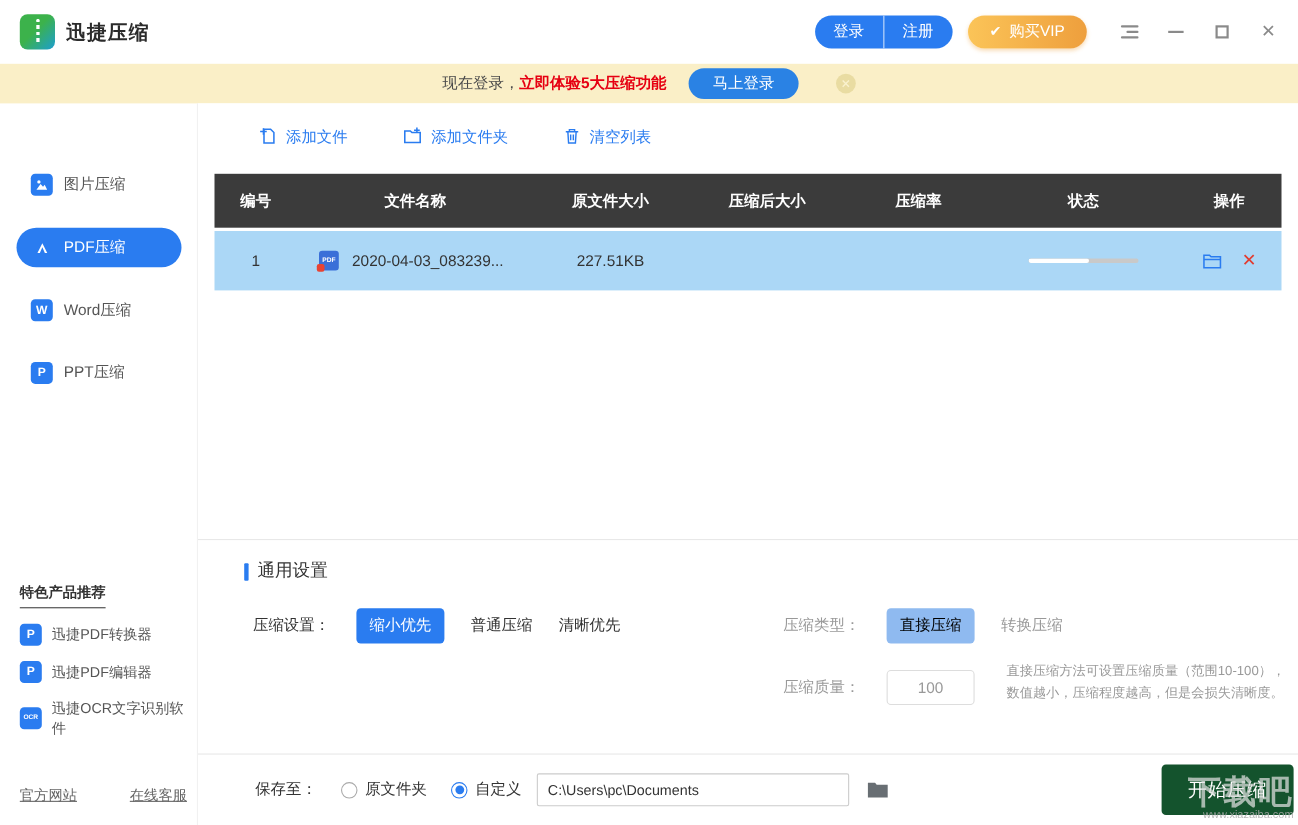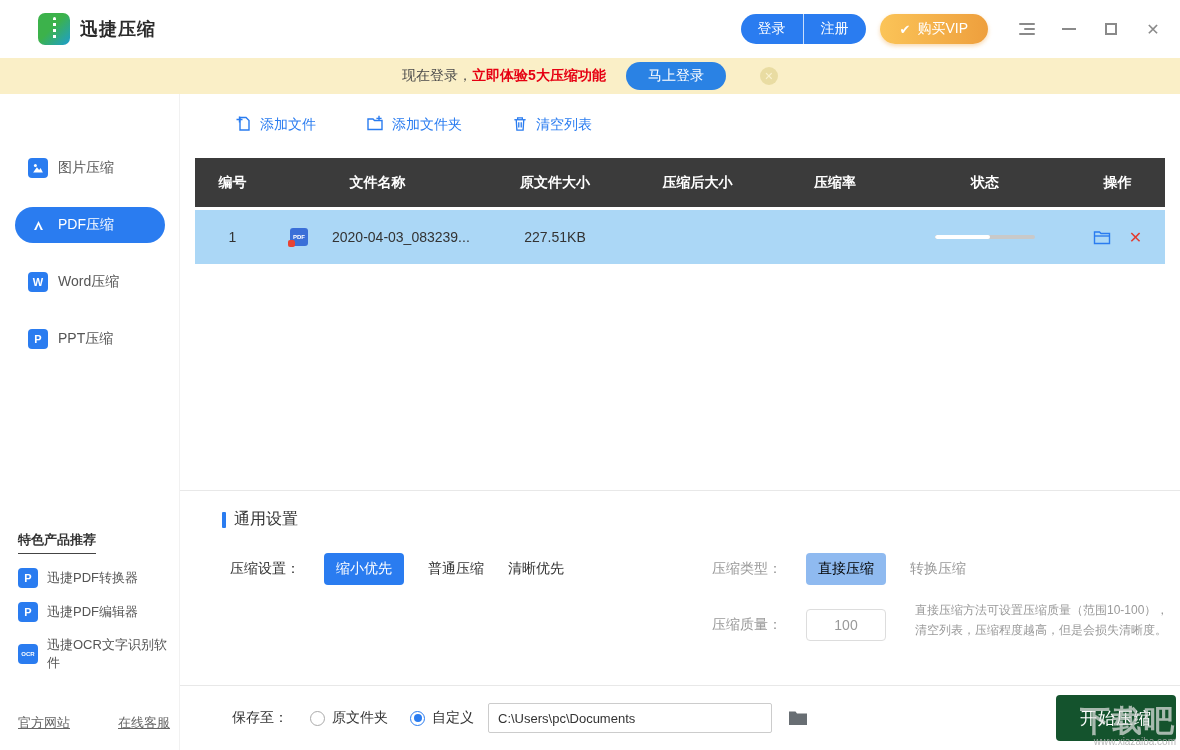--- a/index.html
+++ b/index.html
@@ -1,21 +1,21 @@
 <!DOCTYPE html>
 <html><head>
 <meta charset="utf-8">
 <style>
   * { margin:0; padding:0; box-sizing:border-box; }
   html,body { width:1180px; height:750px; }
   body { font-family:"Liberation Sans","DejaVu Sans",sans-serif; background:#fff; color:#333; }
   .window { position:relative; width:1180px; height:750px; overflow:hidden; background:#fff; }
 
   
-  .topbar { height:58px; display:flex; align-items:center; padding:0 18px; background:#fff;margin-left:20px; }
+  .topbar { height:58px; display:flex; align-items:center; padding:0 18px; background:#fff; }
   .logo { width:32px; height:32px; border-radius:7px; background:linear-gradient(135deg,#3cb24b 45%,#1d9ed0); position:relative; }
   .logo::before { content:""; position:absolute; left:50%; top:4px; bottom:4px; width:3px; margin-left:-1.5px;
                   background:repeating-linear-gradient(180deg,#fff 0 3px,transparent 3px 6px); border-radius:2px; }
   .app-title { margin-left:10px; font-size:18px; font-weight:bold; color:#2b2b2b; letter-spacing:1px; }
   .auth-pill { margin-left:auto; display:flex; height:30px; border-radius:15px; overflow:hidden; background:#2a7cf0; color:#fff; font-size:14px; }
   .auth-pill span { display:flex; align-items:center; padding:0 17px; cursor:pointer; }
   .auth-pill span + span { border-left:1px solid rgba(255,255,255,.75); }
   .vip-btn { margin-left:14px; height:30px; border-radius:15px; display:flex; align-items:center; gap:7px; padding:0 20px;
              background:linear-gradient(90deg,#fbc458,#ee9f3d); color:#fff; font-size:14px; cursor:pointer; box-shadow:0 2px 4px rgba(238,159,61,.4); }
   .vip-check { font-size:13px; font-weight:bold; font-style:italic; }
@@ -60,21 +60,21 @@
   
   .main { flex:1; display:flex; flex-direction:column; position:relative; background:#fff; }
   .toolbar { height:61px; display:flex; align-items:center; padding-left:55px; gap:50px; }
   .tool-btn { display:flex; align-items:center; gap:8px; color:#2a7cf0; font-size:14px; cursor:pointer; }
 
   .grid-cols { display:grid; grid-template-columns:75px 215px 140px 145px 130px 170px 95px; align-items:center; }
   .table-head { margin:3px 15px; height:49px; background:#3b3b3b; color:#fff; font-size:14px; font-weight:bold; }
   .table-head > div { text-align:center; }
   .table-row { margin:0 15px; height:54px; background:#abd7f6; font-size:14px; color:#333; cursor:pointer; }
   .table-row > div { text-align:center; }
-  .cell-name { display:flex; align-items:center; gap:24px; padding-left:20px; text-align:left !important; }
+  .cell-name { display:flex; align-items:center; gap:12px; padding-left:20px; text-align:left !important; }
   .pdf-file-icon { width:18px; height:18px; border-radius:3px; background:#3a6fd8; color:#fff; font-size:6px; font-weight:bold;
                    display:flex; align-items:center; justify-content:center; position:relative; flex:0 0 auto; }
   .pdf-file-icon::after { content:""; position:absolute; left:-2px; bottom:-1px; width:7px; height:7px; background:#e84333; border-radius:2px; }
   .progress-track { width:100px; height:4px; background:#c9c9c9; border-radius:2px; margin:0 auto; overflow:hidden; }
   .progress-fill { height:100%; background:#ffffff; border-radius:2px; }
   .cell-ops { display:flex; align-items:center; justify-content:center; gap:18px; }
   .remove-x { color:#e23c30; font-weight:bold; font-size:16px; cursor:pointer; }
   .op-icon { cursor:pointer; display:flex; }
 
   .file-space { flex:1; }
@@ -302,21 +302,21 @@
         <div class="set-row row-type">
           <span class="gray-label">压缩类型：</span>
           <span class="opt-btn sel-light">直接压缩</span>
           <span class="opt-text dim">转换压缩</span>
         </div>
 
         <div class="set-row row-quality">
           <span class="gray-label">压缩质量：</span>
           <input class="quality-input" type="text" value="100" style="">
         </div>
-        <div class="quality-hint">直接压缩方法可设置压缩质量（范围10-100），清空列表，压缩程度越高，但是会损失清晰度。</div>
+        <div class="quality-hint">直接压缩方法可设置压缩质量（范围10-100），数值越小，压缩程度越高，但是会损失清晰度。</div>
       </section>
 
       <div class="bottombar">
         <span>保存至：</span>
         <span class="radio-group">
           <span class="radio"></span>
           <span>原文件夹</span>
         </span>
         <span class="radio-group">
           <span class="radio sel">

